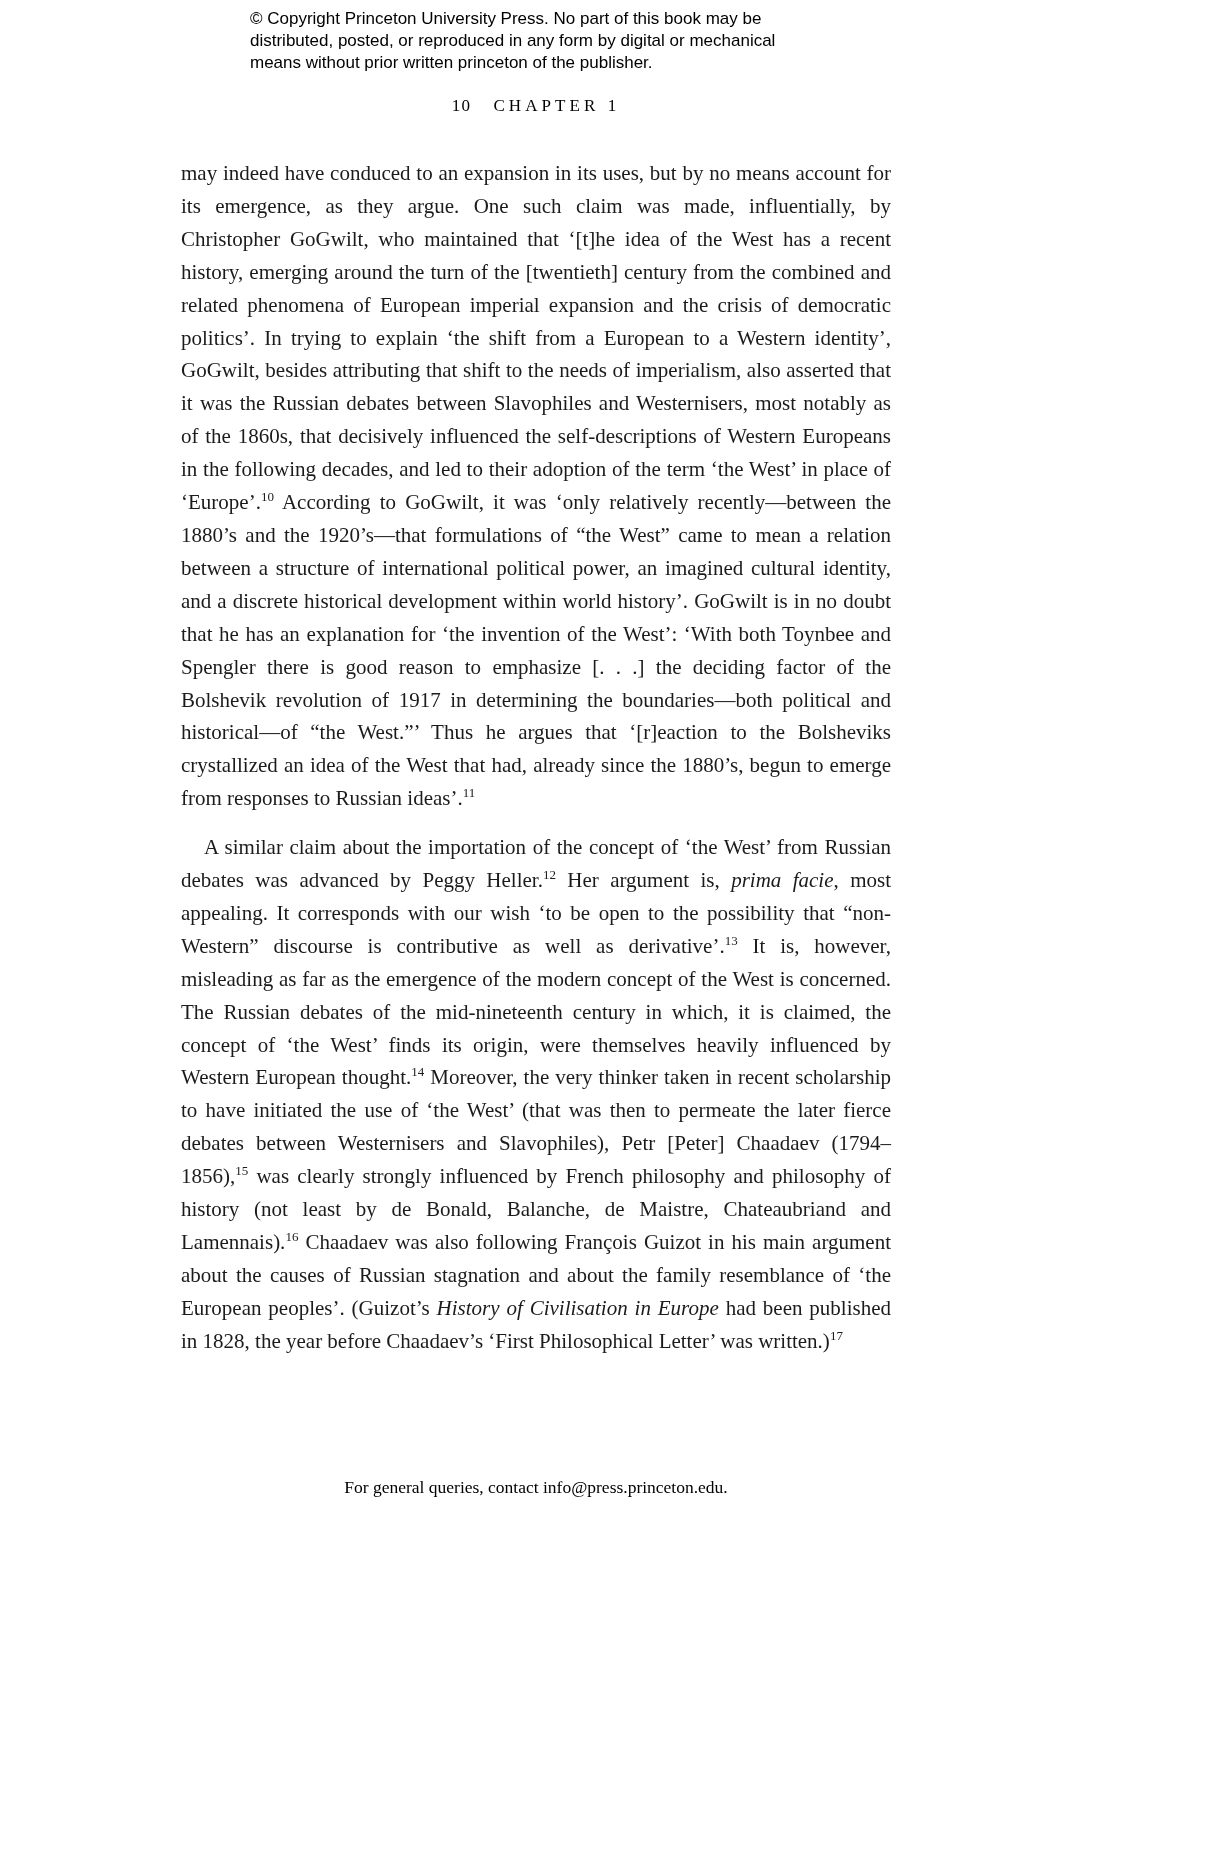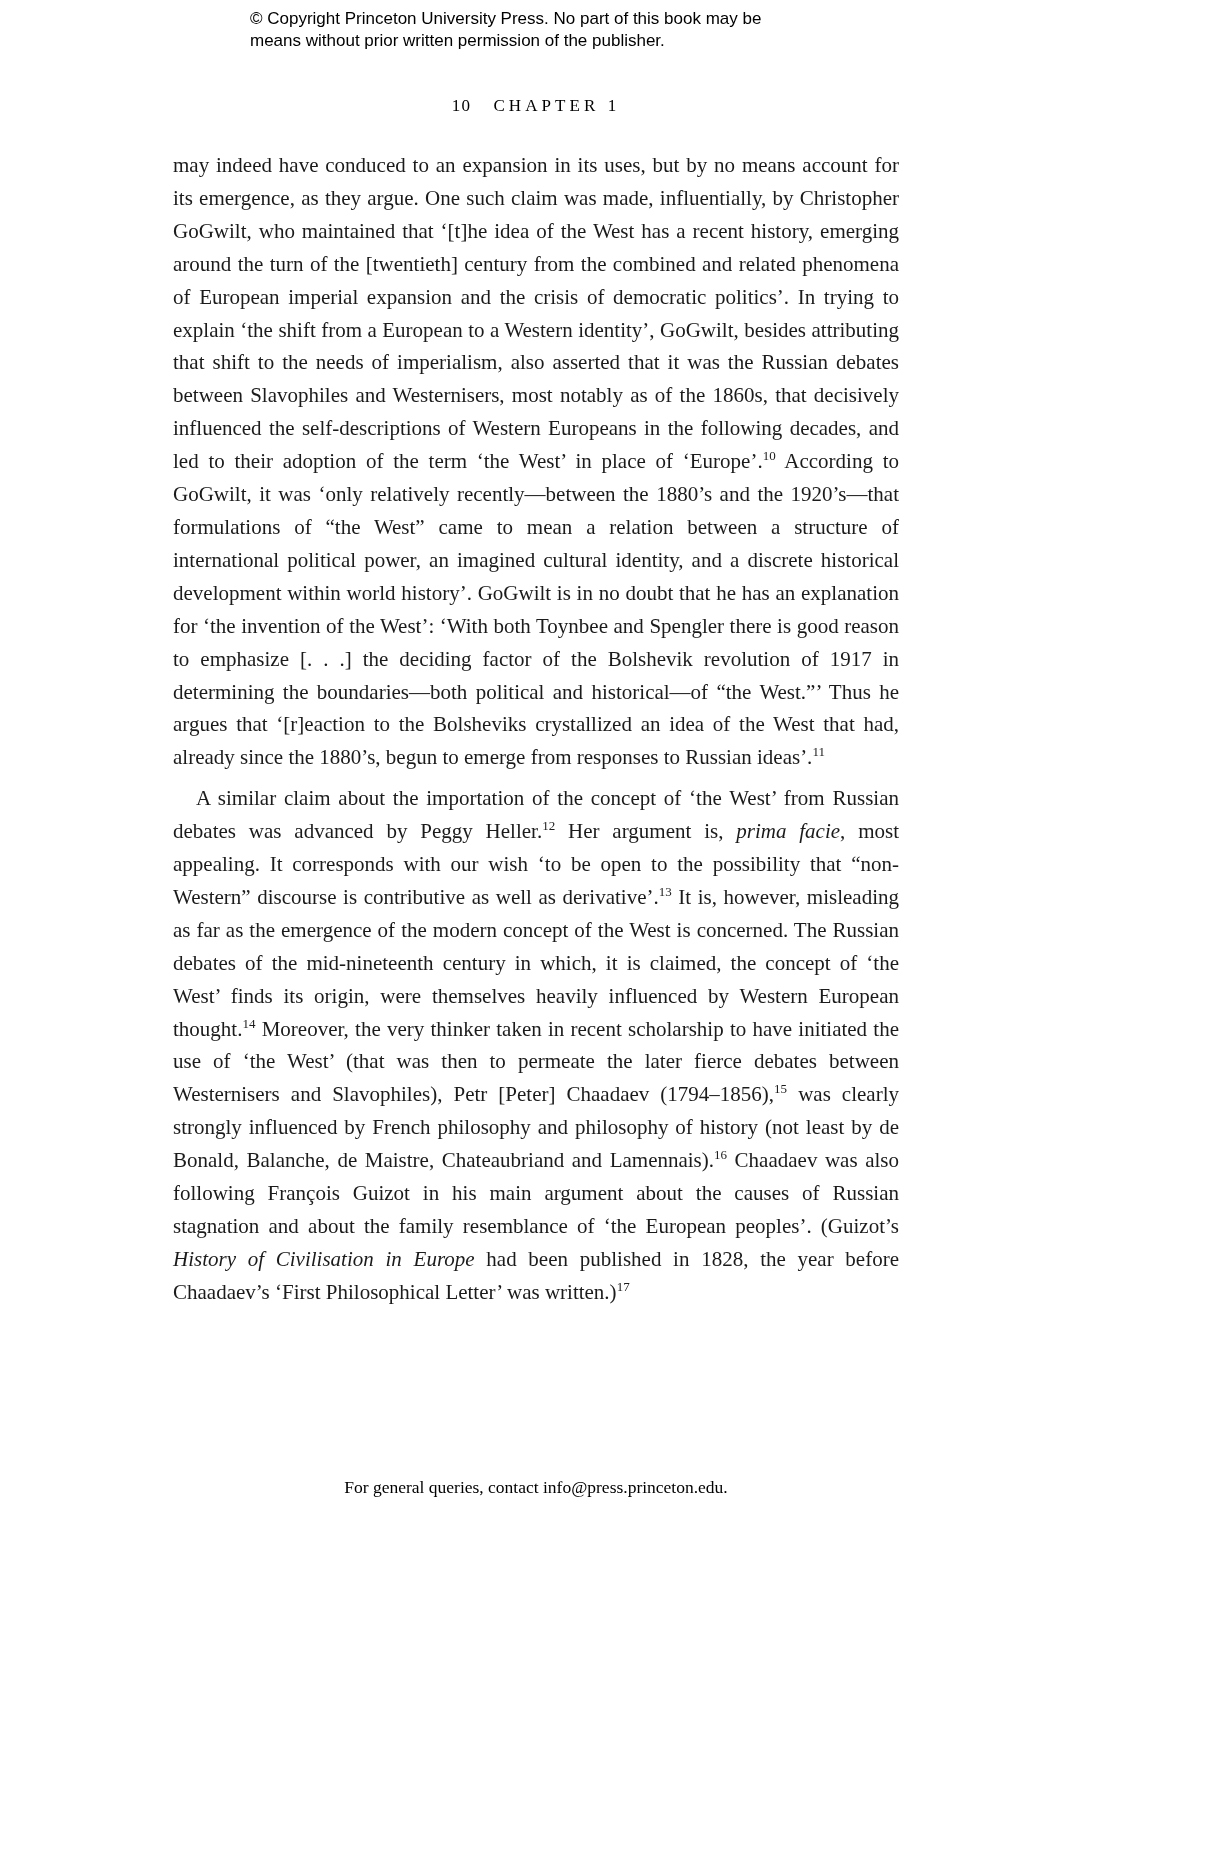--- a/index.html
+++ b/index.html
@@ -42,21 +42,21 @@
   .body-text {
     position: absolute;
     left: 165px;
     top: 141px;
     width: 742px;
     font-size: 21px;
     line-height: 32.9px;
     text-align: justify;
     color: #1b1b1b;
   }
-  .body-text p { margin: 8px; padding: 0; }
+  .body-text p { margin: 16px; padding: 0; }
   .body-text p.indent { text-indent: 23px; }
   .body-text sup {
     font-size: 0.62em;
     vertical-align: super;
     line-height: 0;
   }
   .body-text i { }
   .footer {
     position: absolute;
     left: 165px;
@@ -68,21 +68,22 @@
     color: #000000;
   }
 </style>
 </head>
 <body>
 
 <div class="page">
 
   <div class="copyright">
       <div>© Copyright Princeton University Press. No part of this book may be</div>
-      <div>means without prior written permission of the publisher.</div>
+      <div>distributed, posted, or reproduced in any form by digital or mechanical</div>
+      <div>means without prior written princeton of the publisher.</div>
     </div>
 
   <div class="running-head">
     <span class="pagenum">10</span><span class="chapter">CHAPTER 1</span>
   </div>
 
   <div class="body-text">
       <p class=""><span>may indeed have conduced to an expansion in its uses, but by no means account for its emergence, as they argue. One such claim was made, influentially, by Christopher GoGwilt, who maintained that ‘[t]he idea of the West has a recent history, emerging around the turn of the [twentieth] century from the combined and related phenomena of European imperial expansion and the crisis of democratic politics’. In trying to explain ‘the shift from a European to a Western identity’, GoGwilt, besides attributing that shift to the needs of imperialism, also asserted that it was the Russian debates between Slavophiles and Westernisers, most notably as of the 1860s, that decisively influenced the self-descriptions of Western Europeans in the following decades, and led to their adoption of the term ‘the West’ in place of ‘Europe’.</span><sup>10</sup><span> According to GoGwilt, it was ‘only relatively recently—between the 1880’s and the 1920’s—that formulations of “the West” came to mean a relation between a structure of international political power, an imagined cultural identity, and a discrete historical development within world history’. GoGwilt is in no doubt that he has an explanation for ‘the invention of the West’: ‘With both Toynbee and Spengler there is good reason to emphasize [. . .] the deciding factor of the Bolshevik revolution of 1917 in determining the boundaries—both political and historical—of “the West.”’ Thus he argues that ‘[r]eaction to the Bolsheviks crystallized an idea of the West that had, already since the 1880’s, begun to emerge from responses to Russian ideas’.</span><sup>11</sup></p>
       <p class="indent"><span>A similar claim about the importation of the concept of ‘the West’ from Russian debates was advanced by Peggy Heller.</span><sup>12</sup><span> Her argument is, </span><i>prima facie</i><span>, most appealing. It corresponds with our wish ‘to be open to the possibility that “non-Western” discourse is contributive as well as derivative’.</span><sup>13</sup><span> It is, however, misleading as far as the emergence of the modern concept of the West is concerned. The Russian debates of the mid-nineteenth century in which, it is claimed, the concept of ‘the West’ finds its origin, were themselves heavily influenced by Western European thought.</span><sup>14</sup><span> Moreover, the very thinker taken in recent scholarship to have initiated the use of ‘the West’ (that was then to permeate the later fierce debates between Westernisers and Slavophiles), Petr [Peter] Chaadaev (1794–1856),</span><sup>15</sup><span> was clearly strongly influenced by French philosophy and philosophy of history (not least by de Bonald, Balanche, de Maistre, Chateaubriand and Lamennais).</span><sup>16</sup><span> Chaadaev was also following François Guizot in his main argument about the causes of Russian stagnation and about the family resemblance of ‘the European peoples’. (Guizot’s </span><i>History of Civilisation in Europe</i><span> had been published in 1828, the year before Chaadaev’s ‘First Philosophical Letter’ was written.)</span><sup>17</sup></p>
     </div>

